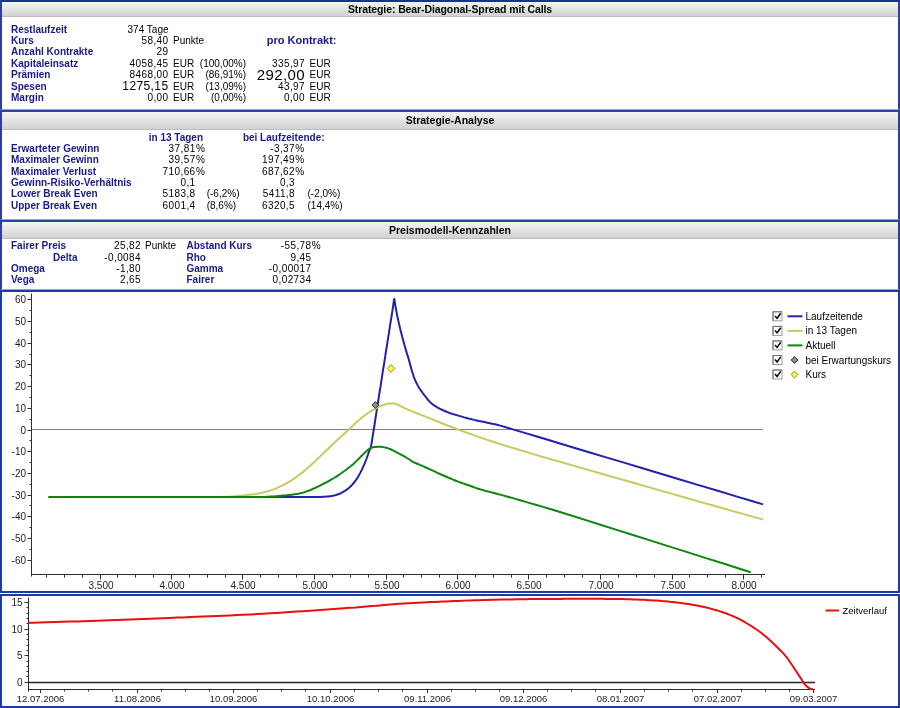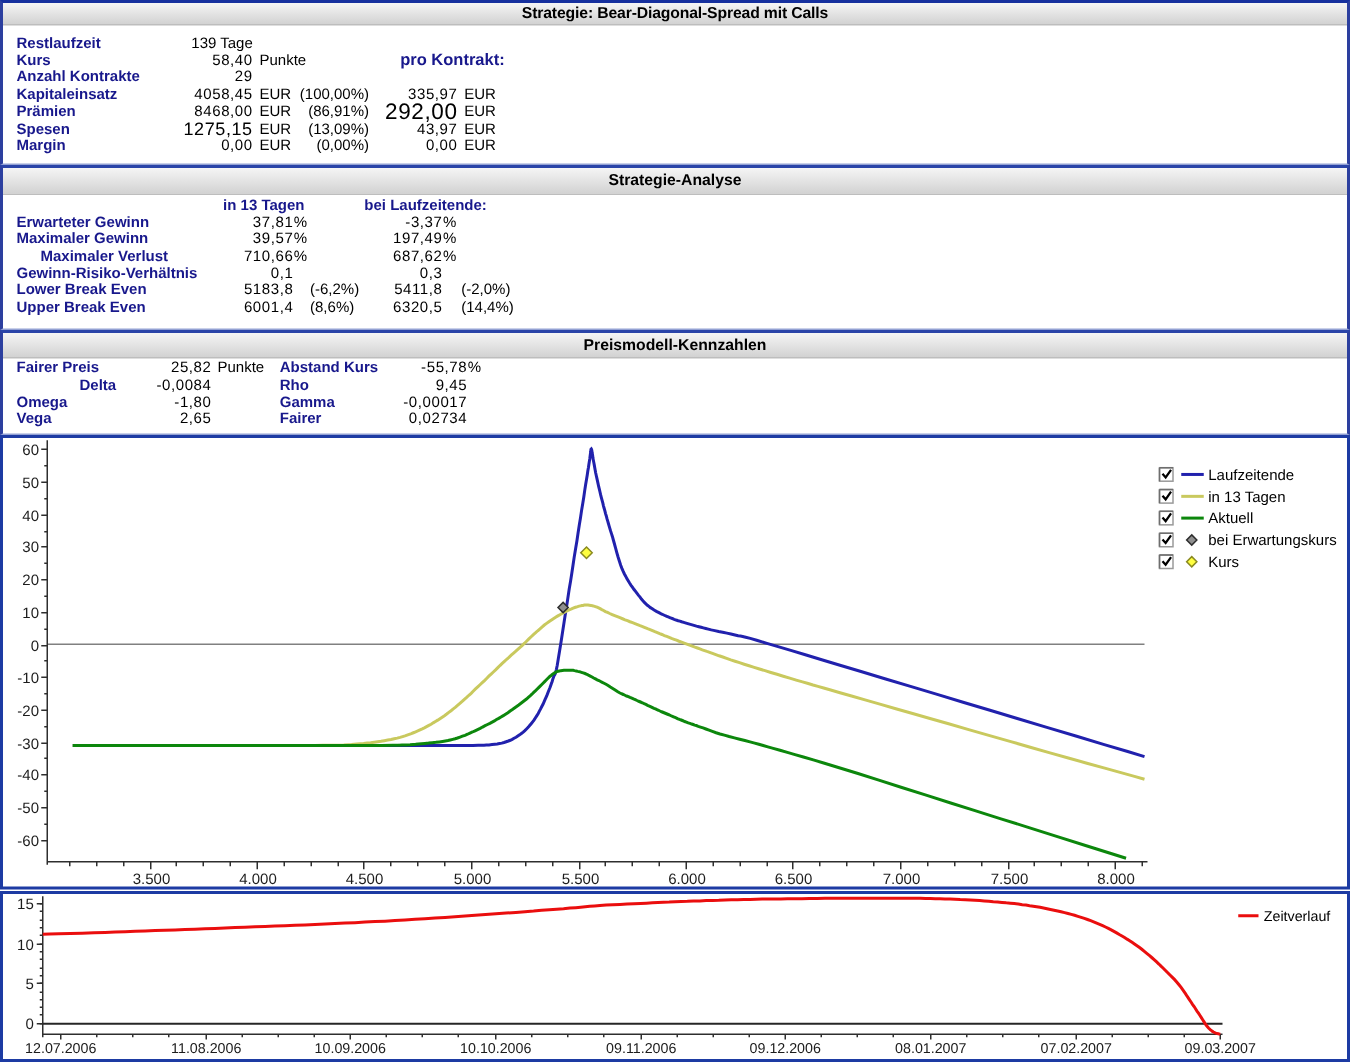--- a/index.html
+++ b/index.html
@@ -14,21 +14,21 @@
   </div>
 <div class="box tbox" style="top:110px;height:110px">
     <div class="hdr" style="height:17px;line-height:17px;font-size:10.5px">Strategie-Analyse</div>
   </div>
 <div class="box tbox" style="top:220px;height:70px">
     <div class="hdr" style="height:16px;line-height:16px;font-size:10.5px">Preismodell-Kennzahlen</div>
   </div>
 <div class="box cbox" style="top:290px;height:303px"></div>
 <div class="box cbox" style="top:594px;height:114px"></div>
 <div class="c" style="left:11px;top:22.5px;width:200px;text-align:left;font-size:10px;font-weight:bold;color:#18188c;">Restlaufzeit</div>
-<div class="c" style="left:48.5px;top:22.5px;width:120px;text-align:right;font-size:10px;color:#000;">139 Tage</div>
+<div class="c" style="left:48.5px;top:22.5px;width:120px;text-align:right;font-size:10px;color:#000;">374 Tage</div>
 <div class="c" style="left:11px;top:33.9px;width:200px;text-align:left;font-size:10px;font-weight:bold;color:#18188c;">Kurs</div>
 <div class="c" style="left:48.5px;top:33.9px;width:120px;text-align:right;font-size:10px;color:#000;letter-spacing:0.4px;">58,40</div>
 <div class="c" style="left:173px;top:33.9px;width:260px;text-align:left;font-size:10px;color:#000;">Punkte</div>
 <div class="c" style="left:11px;top:45.3px;width:200px;text-align:left;font-size:10px;font-weight:bold;color:#18188c;">Anzahl Kontrakte</div>
 <div class="c" style="left:48.5px;top:45.3px;width:120px;text-align:right;font-size:10px;color:#000;letter-spacing:0.4px;">29</div>
 <div class="c" style="left:11px;top:56.7px;width:200px;text-align:left;font-size:10px;font-weight:bold;color:#18188c;">Kapitaleinsatz</div>
 <div class="c" style="left:48.5px;top:56.7px;width:120px;text-align:right;font-size:10px;color:#000;letter-spacing:0.4px;">4058,45</div>
 <div class="c" style="left:173px;top:56.7px;width:260px;text-align:left;font-size:10px;color:#000;">EUR</div>
 <div class="c" style="left:126px;top:56.7px;width:120px;text-align:right;font-size:10px;color:#000;">(100,00%)</div>
 <div class="c" style="left:185px;top:56.7px;width:120px;text-align:right;font-size:10px;color:#000;letter-spacing:0.4px;">335,97</div>
@@ -57,21 +57,21 @@
 <div class="c" style="left:11px;top:141.9px;width:200px;text-align:left;font-size:10px;font-weight:bold;color:#18188c;">Erwarteter Gewinn</div>
 <div class="c" style="left:75.6px;top:141.9px;width:120px;text-align:right;font-size:10px;color:#000;letter-spacing:0.4px;">37,81</div>
 <div class="c" style="left:195.9px;top:141.9px;width:260px;text-align:left;font-size:10px;color:#000;">%</div>
 <div class="c" style="left:175px;top:141.9px;width:120px;text-align:right;font-size:10px;color:#000;letter-spacing:0.4px;">-3,37</div>
 <div class="c" style="left:295.3px;top:141.9px;width:260px;text-align:left;font-size:10px;color:#000;">%</div>
 <div class="c" style="left:11px;top:153.2px;width:200px;text-align:left;font-size:10px;font-weight:bold;color:#18188c;">Maximaler Gewinn</div>
 <div class="c" style="left:75.6px;top:153.2px;width:120px;text-align:right;font-size:10px;color:#000;letter-spacing:0.4px;">39,57</div>
 <div class="c" style="left:195.9px;top:153.2px;width:260px;text-align:left;font-size:10px;color:#000;">%</div>
 <div class="c" style="left:175px;top:153.2px;width:120px;text-align:right;font-size:10px;color:#000;letter-spacing:0.4px;">197,49</div>
 <div class="c" style="left:295.3px;top:153.2px;width:260px;text-align:left;font-size:10px;color:#000;">%</div>
-<div class="c" style="left:11px;top:164.6px;width:200px;text-align:left;font-size:10px;font-weight:bold;color:#18188c;margin-left:16px;">Maximaler Verlust</div>
+<div class="c" style="left:11px;top:164.6px;width:200px;text-align:left;font-size:10px;font-weight:bold;color:#18188c;">Maximaler Verlust</div>
 <div class="c" style="left:75.6px;top:164.6px;width:120px;text-align:right;font-size:10px;color:#000;letter-spacing:0.4px;">710,66</div>
 <div class="c" style="left:195.9px;top:164.6px;width:260px;text-align:left;font-size:10px;color:#000;">%</div>
 <div class="c" style="left:175px;top:164.6px;width:120px;text-align:right;font-size:10px;color:#000;letter-spacing:0.4px;">687,62</div>
 <div class="c" style="left:295.3px;top:164.6px;width:260px;text-align:left;font-size:10px;color:#000;">%</div>
 <div class="c" style="left:11px;top:175.9px;width:200px;text-align:left;font-size:10px;font-weight:bold;color:#18188c;">Gewinn-Risiko-Verhältnis</div>
 <div class="c" style="left:75.6px;top:175.9px;width:120px;text-align:right;font-size:10px;color:#000;letter-spacing:0.4px;">0,1</div>
 <div class="c" style="left:175px;top:175.9px;width:120px;text-align:right;font-size:10px;color:#000;letter-spacing:0.4px;">0,3</div>
 <div class="c" style="left:11px;top:187.2px;width:200px;text-align:left;font-size:10px;font-weight:bold;color:#18188c;">Lower Break Even</div>
 <div class="c" style="left:75.6px;top:187.2px;width:120px;text-align:right;font-size:10px;color:#000;letter-spacing:0.4px;">5183,8</div>
 <div class="c" style="left:206.7px;top:187.2px;width:260px;text-align:left;font-size:10px;color:#000;">(-6,2%)</div>

